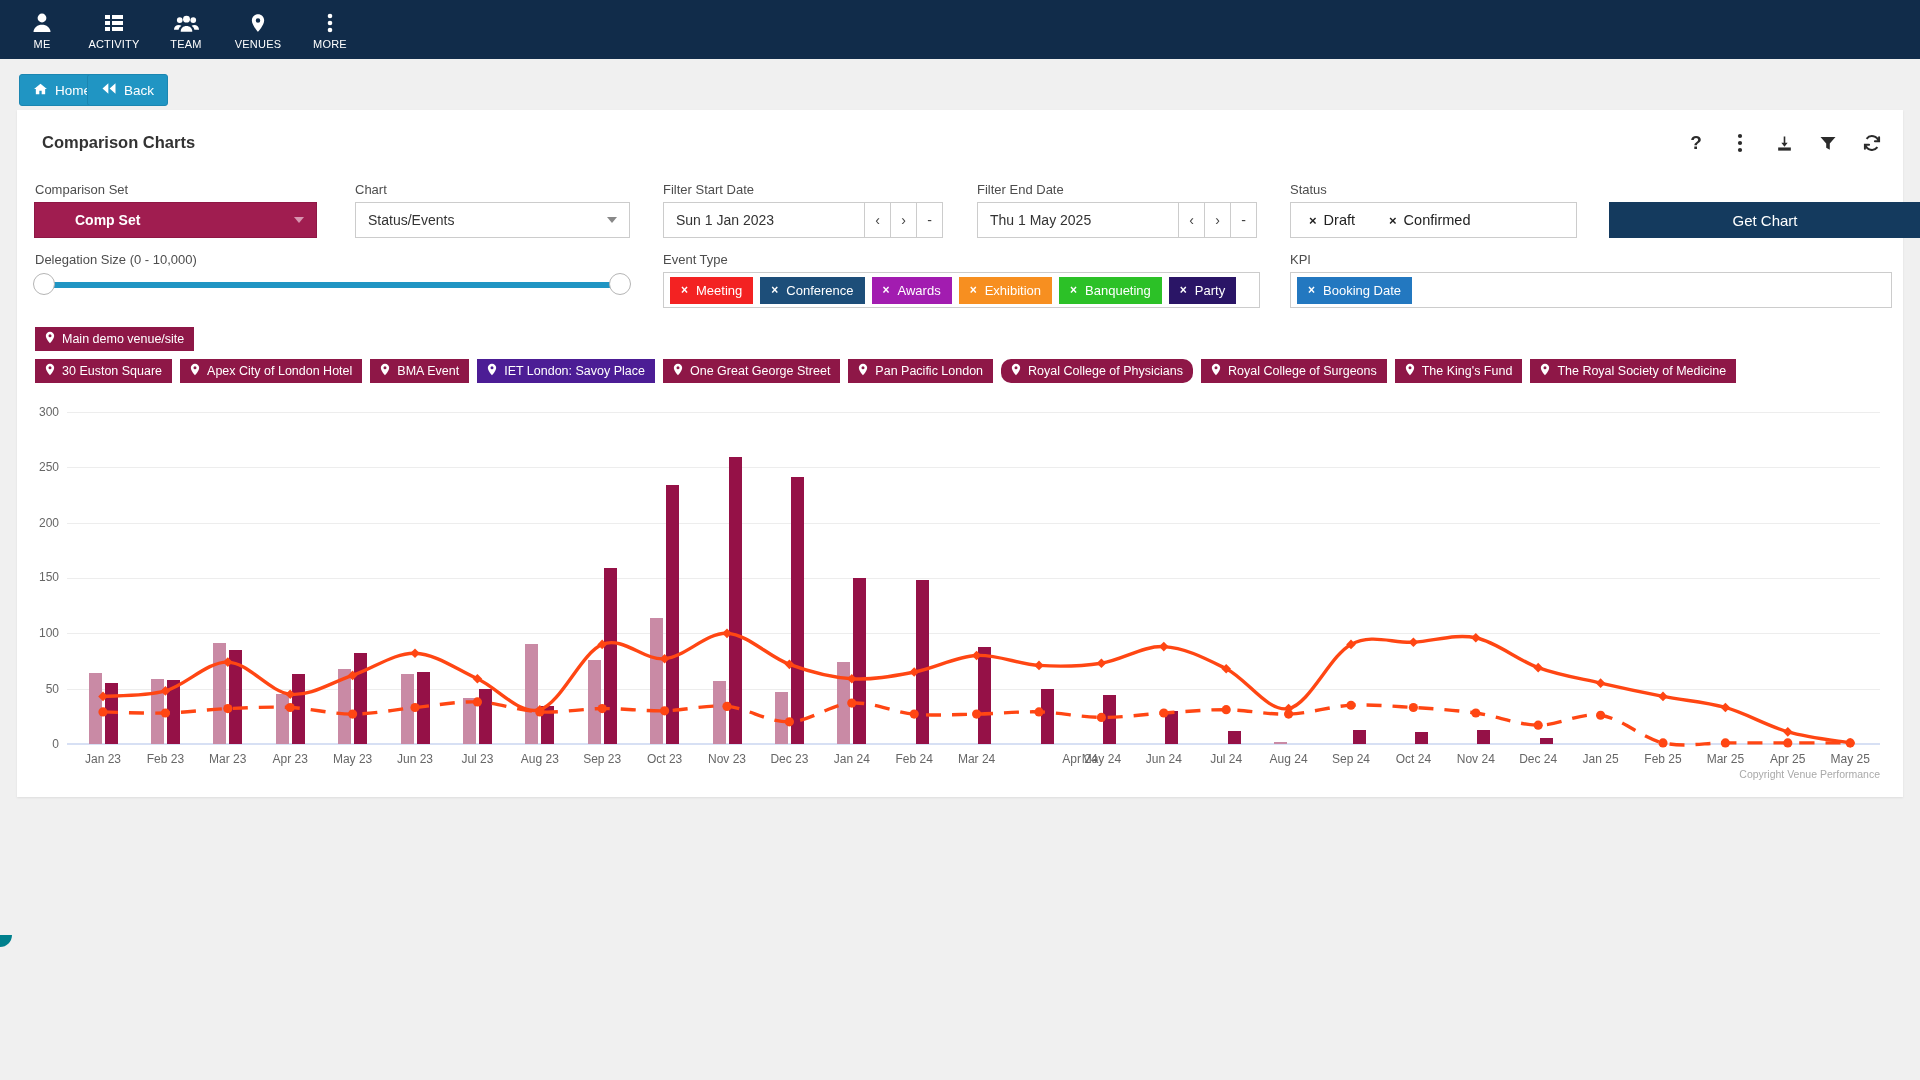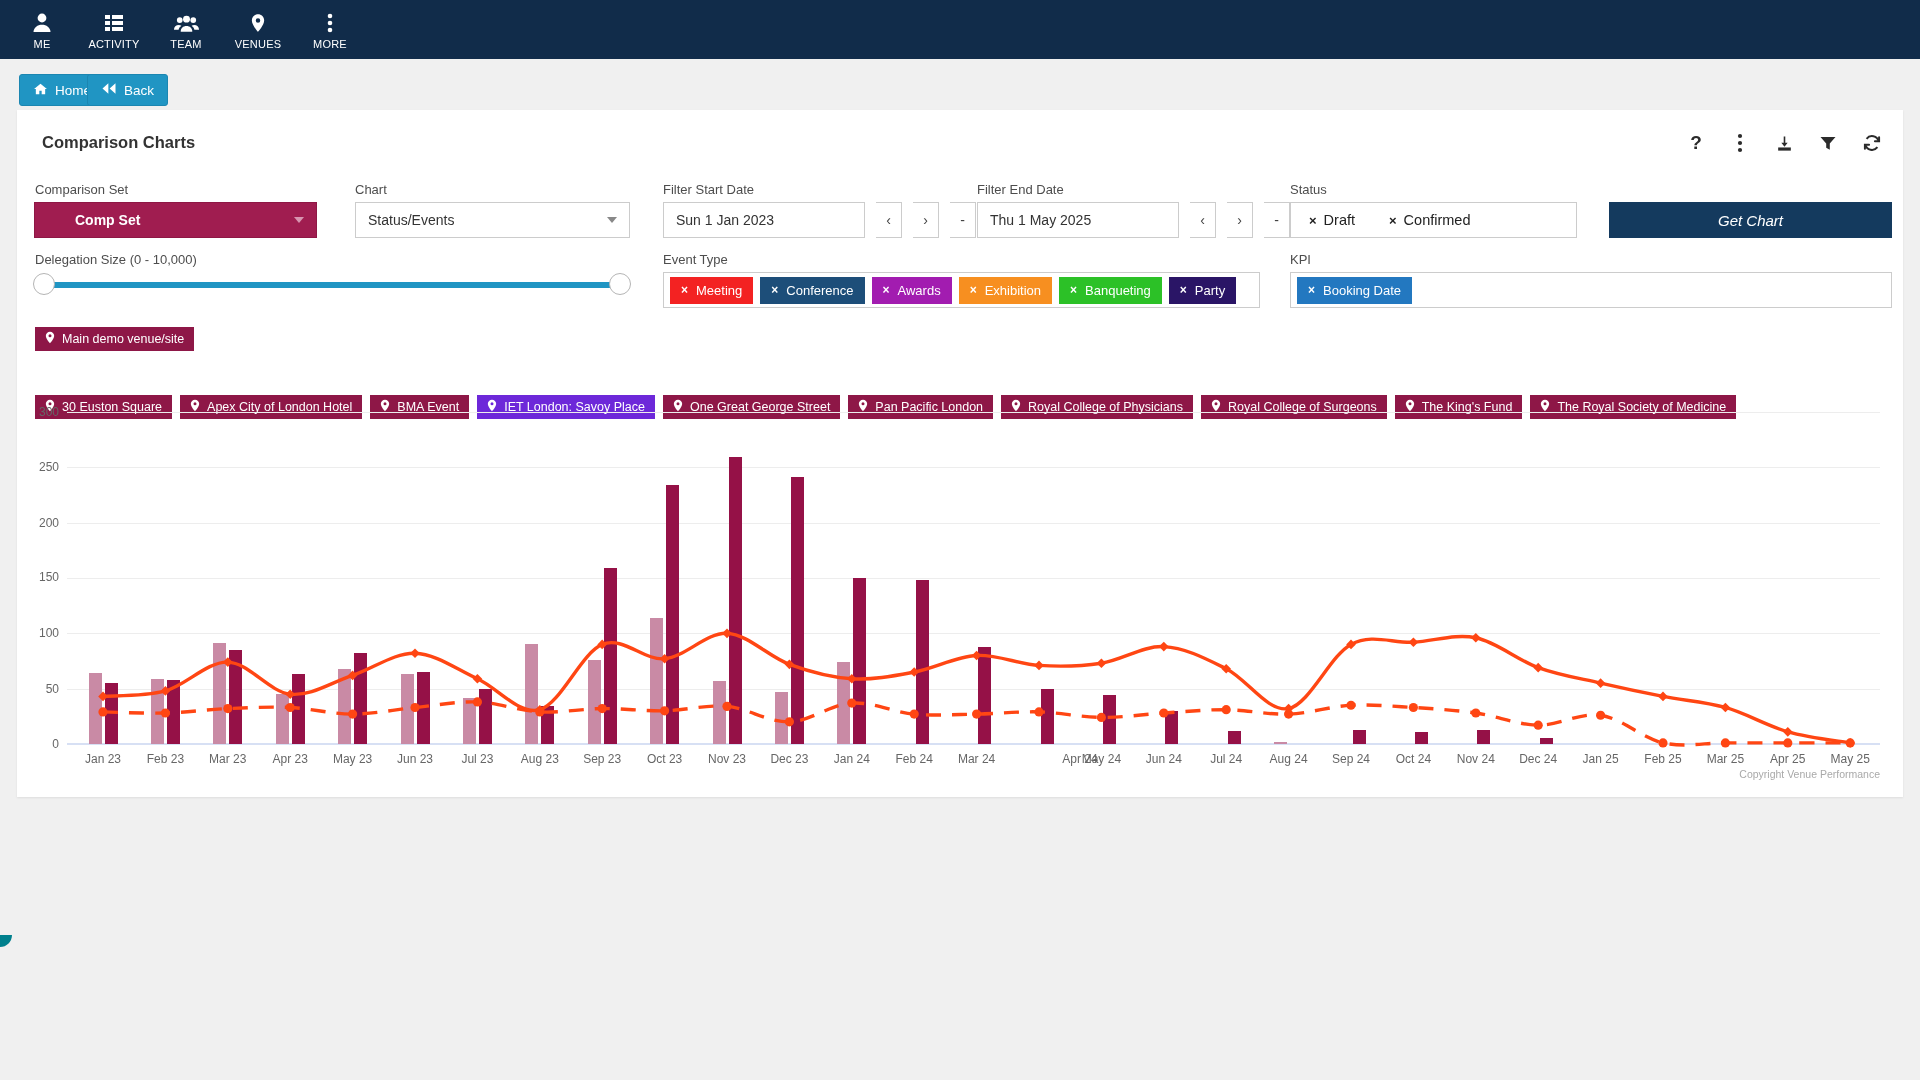--- a/index.html
+++ b/index.html
@@ -19,21 +19,21 @@
   .panel-title{position:absolute;left:25px;top:23px;font-size:16.5px;font-weight:bold;color:#333;}
   .hdr-icons{position:absolute;right:20px;top:22px;display:flex;align-items:center;gap:22px;color:#333;}
   .hdr-ic{width:22px;height:22px;display:flex;align-items:center;justify-content:center;cursor:pointer;font-weight:bold;font-size:18px;color:#2b2b2b;}
 
   .flabel{position:absolute;font-size:13px;color:#4d4d4d;}
   .field{position:absolute;height:36px;box-sizing:border-box;}
   .dd{border:1px solid #ccc;background:#fff;display:flex;align-items:center;font-size:14px;color:#333;padding:0 12px;justify-content:space-between;cursor:pointer;}
   .dd.maroon{background:#a01d50;border-color:#8e1745;color:#fff;font-weight:bold;padding-left:40px;}
   .caret{width:0;height:0;border-left:5px solid transparent;border-right:5px solid transparent;border-top:6px solid #888;}
   .dd.maroon .caret{border-top-color:#d795b0;}
-  .dategroup{display:flex;gap:11px;}
+  .dategroup{display:flex;}
   .dateinput{border:1px solid #ccc;background:#fff;font-size:14px;color:#333;display:flex;align-items:center;padding:0 12px;box-sizing:border-box;height:36px;}
   .datebtn{width:26px;height:36px;border:1px solid #ccc;border-left:none;background:#fff;display:flex;align-items:center;justify-content:center;font-size:14px;color:#444;cursor:pointer;box-sizing:border-box;}
   .statusbox{border:1px solid #ccc;background:#fff;display:flex;align-items:center;gap:34px;padding:0 18px;font-size:14.5px;color:#222;}
   .statusbox .x{font-weight:bold;margin-right:7px;font-size:13px;}
   .btn-navy{background:#143a5e;color:#fff;display:flex;align-items:center;justify-content:center;font-size:15px;cursor:pointer;}
 
   
   .slider-track{position:absolute;left:47px;top:285px;width:575px;height:6px;background:#2095c3;border-radius:3px;}
   .slider-handle{position:absolute;top:-9px;width:22px;height:22px;background:#fff;border:1px solid #b5b5b5;border-radius:50%;box-sizing:border-box;cursor:pointer;}
 
@@ -190,21 +190,21 @@
       <div class="datebtn">›</div>
       <div class="datebtn">-</div>
     </div>
 
     <div class="flabel" style="left:1273px;top:72px;">Status</div>
     <div class="field statusbox" style="left:1273px;top:92px;width:287px;">
         <span><span class="x">×</span><span>Draft</span></span>
         <span><span class="x">×</span><span>Confirmed</span></span>
       </div>
 
-    <div class="field btn-navy" style="left:1592px;top:92px;width:283px;font-style:italic;">Get Chart</div>
+    <div class="field btn-navy" style="left:1592px;top:92px;width:312px;">Get Chart</div>
 
     <div class="flabel" style="left:18px;top:142px;">Delegation Size (0 - 10,000)</div>
     <div class="slider-track" style="left:25px;top:172px;width:580px;">
       <div class="slider-handle" style="left:-9px;"></div>
       <div class="slider-handle" style="right:-9px;"></div>
     </div>
 
     <div class="flabel" style="left:646px;top:142px;">Event Type</div>
     <div class="field tagbox" style="left:646px;top:162px;width:597px;">
         <span class="tag" style="background: rgb(243, 34, 34);">
@@ -255,36 +255,36 @@
         </span><span class="venue-tag" style="background: rgb(142, 23, 71);">
           <span><svg width="10" height="13" viewBox="0 0 24 30" fill="#fff">
               <path d="M12 1C6.5 1 2 5.5 2 11c0 7.4 10 18 10 18s10-10.6 10-18c0-5.5-4.5-10-10-10zm0 13.6a3.6 3.6 0 1 1 0-7.2 3.6 3.6 0 0 1 0 7.2z"></path>
             </svg></span>
           <span>Apex City of London Hotel</span>
         </span><span class="venue-tag" style="background: rgb(142, 23, 71);">
           <span><svg width="10" height="13" viewBox="0 0 24 30" fill="#fff">
               <path d="M12 1C6.5 1 2 5.5 2 11c0 7.4 10 18 10 18s10-10.6 10-18c0-5.5-4.5-10-10-10zm0 13.6a3.6 3.6 0 1 1 0-7.2 3.6 3.6 0 0 1 0 7.2z"></path>
             </svg></span>
           <span>BMA Event</span>
-        </span><span class="venue-tag" style="background: #6d28d9; margin-top: 36px;">
+        </span><span class="venue-tag" style="background: #4c1d95;">
           <span><svg width="10" height="13" viewBox="0 0 24 30" fill="#fff">
               <path d="M12 1C6.5 1 2 5.5 2 11c0 7.4 10 18 10 18s10-10.6 10-18c0-5.5-4.5-10-10-10zm0 13.6a3.6 3.6 0 1 1 0-7.2 3.6 3.6 0 0 1 0 7.2z"></path>
             </svg></span>
           <span>IET London: Savoy Place</span>
         </span><span class="venue-tag" style="background: rgb(142, 23, 71);">
           <span><svg width="10" height="13" viewBox="0 0 24 30" fill="#fff">
               <path d="M12 1C6.5 1 2 5.5 2 11c0 7.4 10 18 10 18s10-10.6 10-18c0-5.5-4.5-10-10-10zm0 13.6a3.6 3.6 0 1 1 0-7.2 3.6 3.6 0 0 1 0 7.2z"></path>
             </svg></span>
           <span>One Great George Street</span>
         </span><span class="venue-tag" style="background: rgb(142, 23, 71);">
           <span><svg width="10" height="13" viewBox="0 0 24 30" fill="#fff">
               <path d="M12 1C6.5 1 2 5.5 2 11c0 7.4 10 18 10 18s10-10.6 10-18c0-5.5-4.5-10-10-10zm0 13.6a3.6 3.6 0 1 1 0-7.2 3.6 3.6 0 0 1 0 7.2z"></path>
             </svg></span>
           <span>Pan Pacific London</span>
-        </span><span class="venue-tag" style="background: rgb(142, 23, 71);">
+        </span><span class="venue-tag" style="background: rgb(142, 23, 71); border-radius: 10px;">
           <span><svg width="10" height="13" viewBox="0 0 24 30" fill="#fff">
               <path d="M12 1C6.5 1 2 5.5 2 11c0 7.4 10 18 10 18s10-10.6 10-18c0-5.5-4.5-10-10-10zm0 13.6a3.6 3.6 0 1 1 0-7.2 3.6 3.6 0 0 1 0 7.2z"></path>
             </svg></span>
           <span>Royal College of Physicians</span>
         </span><span class="venue-tag" style="background: rgb(142, 23, 71);">
           <span><svg width="10" height="13" viewBox="0 0 24 30" fill="#fff">
               <path d="M12 1C6.5 1 2 5.5 2 11c0 7.4 10 18 10 18s10-10.6 10-18c0-5.5-4.5-10-10-10zm0 13.6a3.6 3.6 0 1 1 0-7.2 3.6 3.6 0 0 1 0 7.2z"></path>
             </svg></span>
           <span>Royal College of Surgeons</span>
         </span><span class="venue-tag" style="background: rgb(142, 23, 71);">

